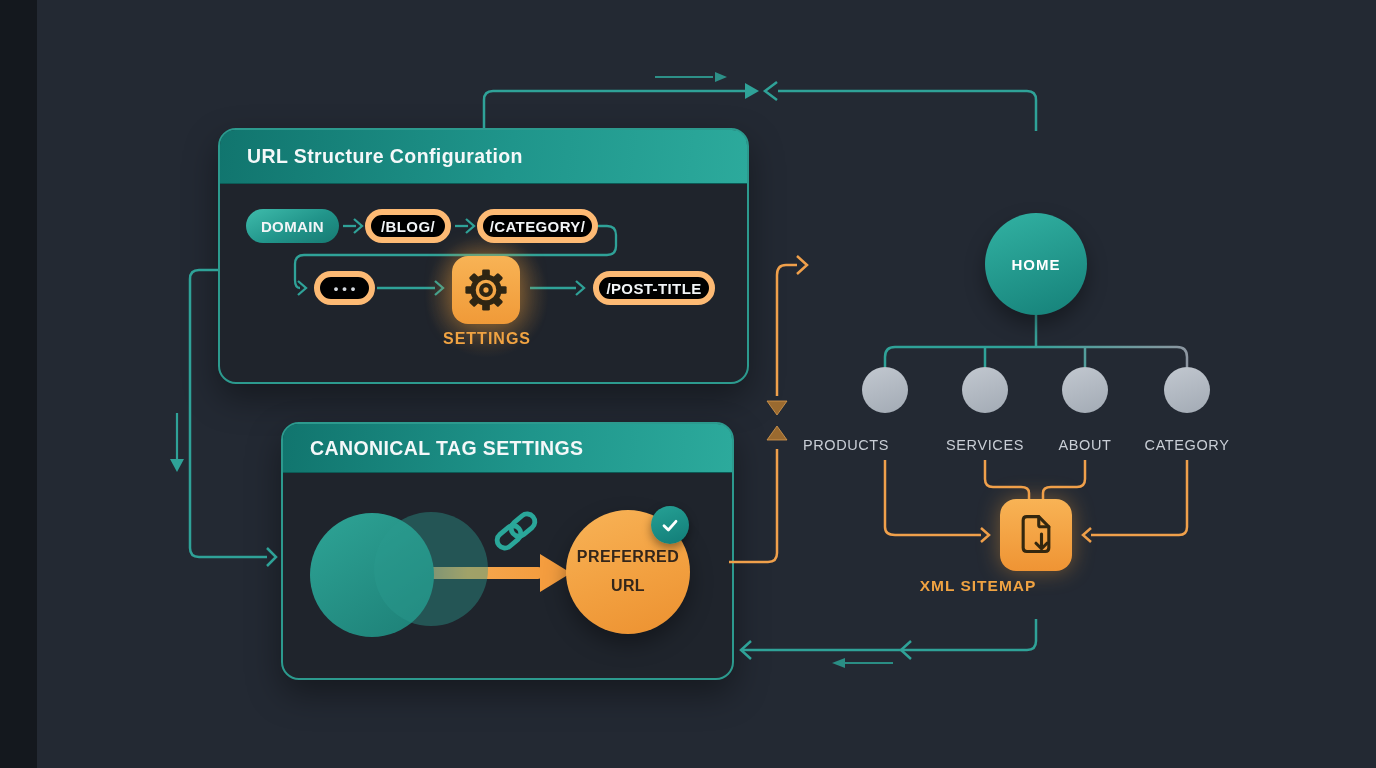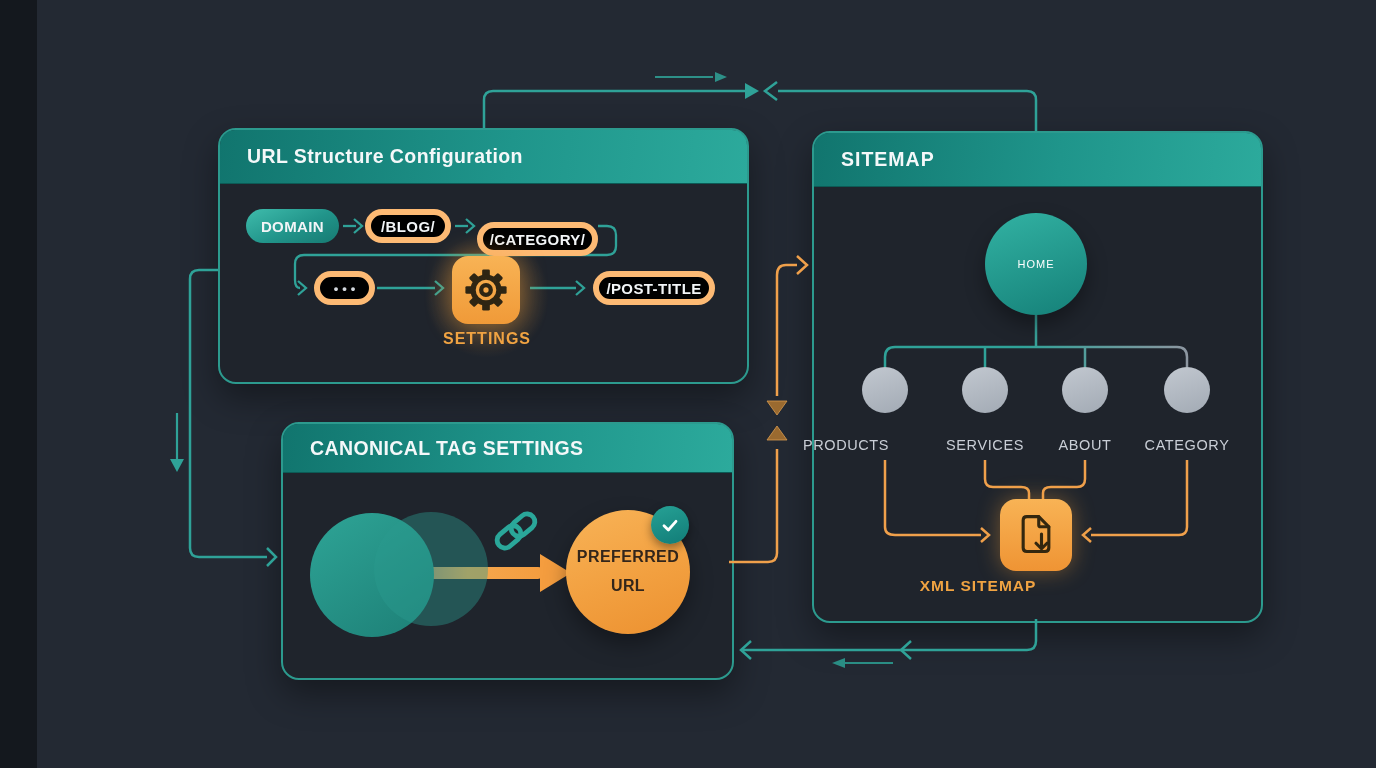--- a/index.html
+++ b/index.html
@@ -68,21 +68,21 @@
     color:#33261b;font-weight:bold;font-size:16px;line-height:1.3;letter-spacing:.4px;
     box-shadow:0 10px 22px rgba(0,0,0,.35);
   }
   .badge{
     width:38px;height:38px;border-radius:50%;z-index:7;
     background:linear-gradient(160deg,#26a195,#117c77);
     box-shadow:0 4px 10px rgba(0,0,0,.4);
   }
   
   .circle.home{
-    width:102px;height:102px;z-index:3;color:#fff;font-weight:normal;font-size:11px;
+    width:102px;height:102px;z-index:3;color:#fff;font-weight:bold;font-size:15px;
     letter-spacing:1px;background:linear-gradient(160deg,#32b2a3 0%,#1a8densitye 100%);
     background:linear-gradient(160deg,#32b2a3 0%,#158078 100%);
     box-shadow:0 10px 20px rgba(0,0,0,.35);
   }
   .circle.child{
     width:46px;height:46px;z-index:3;
     background:linear-gradient(160deg,#c2c8d0 0%,#a2aab4 100%);
   }
   .child-label{
     z-index:3;color:#c9ced6;font-size:14.5px;font-weight:500;letter-spacing:.6px;
@@ -105,25 +105,20 @@
       <h2>URL Structure Configuration</h2>
     </header>
   </section>
 
   <section class="panel" id="panel-canonical">
     <header>
       <h2>CANONICAL TAG SETTINGS</h2>
     </header>
   </section>
 
-  <section class="panel" id="panel-sitemap">
-    <header>
-      <h2>SITEMAP</h2>
-    </header>
-  </section>
 
   <svg class="wires" width="1376" height="768" viewBox="0 0 1376 768">
     <defs>
       <linearGradient id="gTree" x1="848" y1="0" x2="1150" y2="0" gradientUnits="userSpaceOnUse">
         <stop offset="0" stop-color="#2fa298"></stop>
           <stop offset="0.45" stop-color="#2fa298"></stop>
         <stop offset="1" stop-color="#8d96a1"></stop>
       </linearGradient>
       <linearGradient id="gShaft" x1="370" y1="0" x2="505" y2="0" gradientUnits="userSpaceOnUse">
         <stop offset="0" stop-color="#f6c289" stop-opacity="0.55"></stop>
@@ -213,21 +208,21 @@
     </g>
 
     <g>
       <rect x="370" y="567" width="136" height="12" rx="5" fill="url(#gShaft)"></rect>
       <polygon points="503,554 534,573 503,592" fill="#f49d3f"></polygon>
     </g>
   </svg>
 
   <div class="node pill solid" style="left:209px;top:209px;width:93px;">DOMAIN</div>
   <div class="node pill outline" style="left:328px;top:209px;width:86px;">/BLOG/</div>
-  <div class="node pill outline" style="left:440px;top:222px;width:121px;">/CATEGORY/</div>
+  <div class="node pill outline" style="left:440px;top:209px;width:121px;">/CATEGORY/</div>
   <div class="node pill outline ellipsis" style="left:277px;top:271px;width:61px;">•••</div>
 
   <div class="glow" style="left:364px;top:210px;width:172px;height:172px;"></div>
   <div class="node gear-box" style="left:415px;top:256px;">
     <svg width="46" height="46" viewBox="-24 -24 48 48">
       <g fill="#2e2513">
         <rect x="-4" y="-21.5" width="8" height="8" rx="1.5"></rect>
         <rect x="-4" y="13.5" width="8" height="8" rx="1.5"></rect>
         <rect x="-21.5" y="-4" width="8" height="8" rx="1.5"></rect>
         <rect x="13.5" y="-4" width="8" height="8" rx="1.5"></rect>

